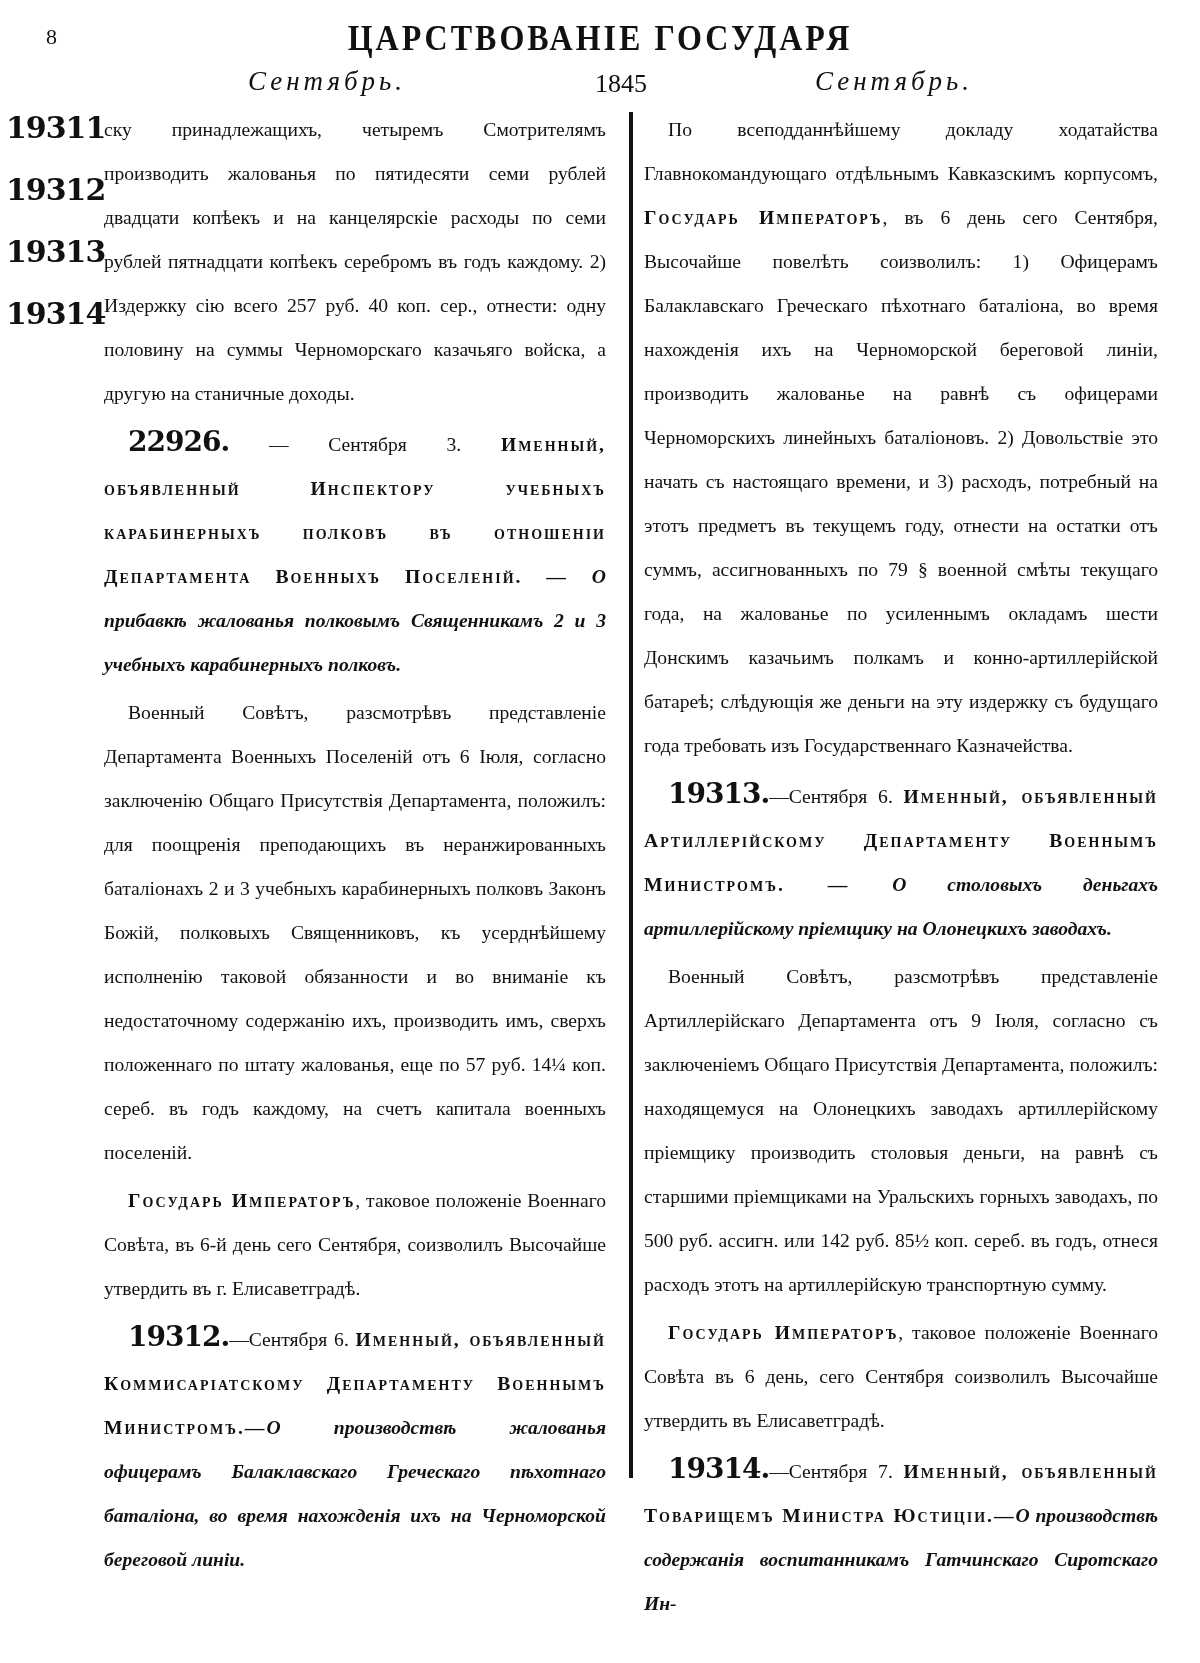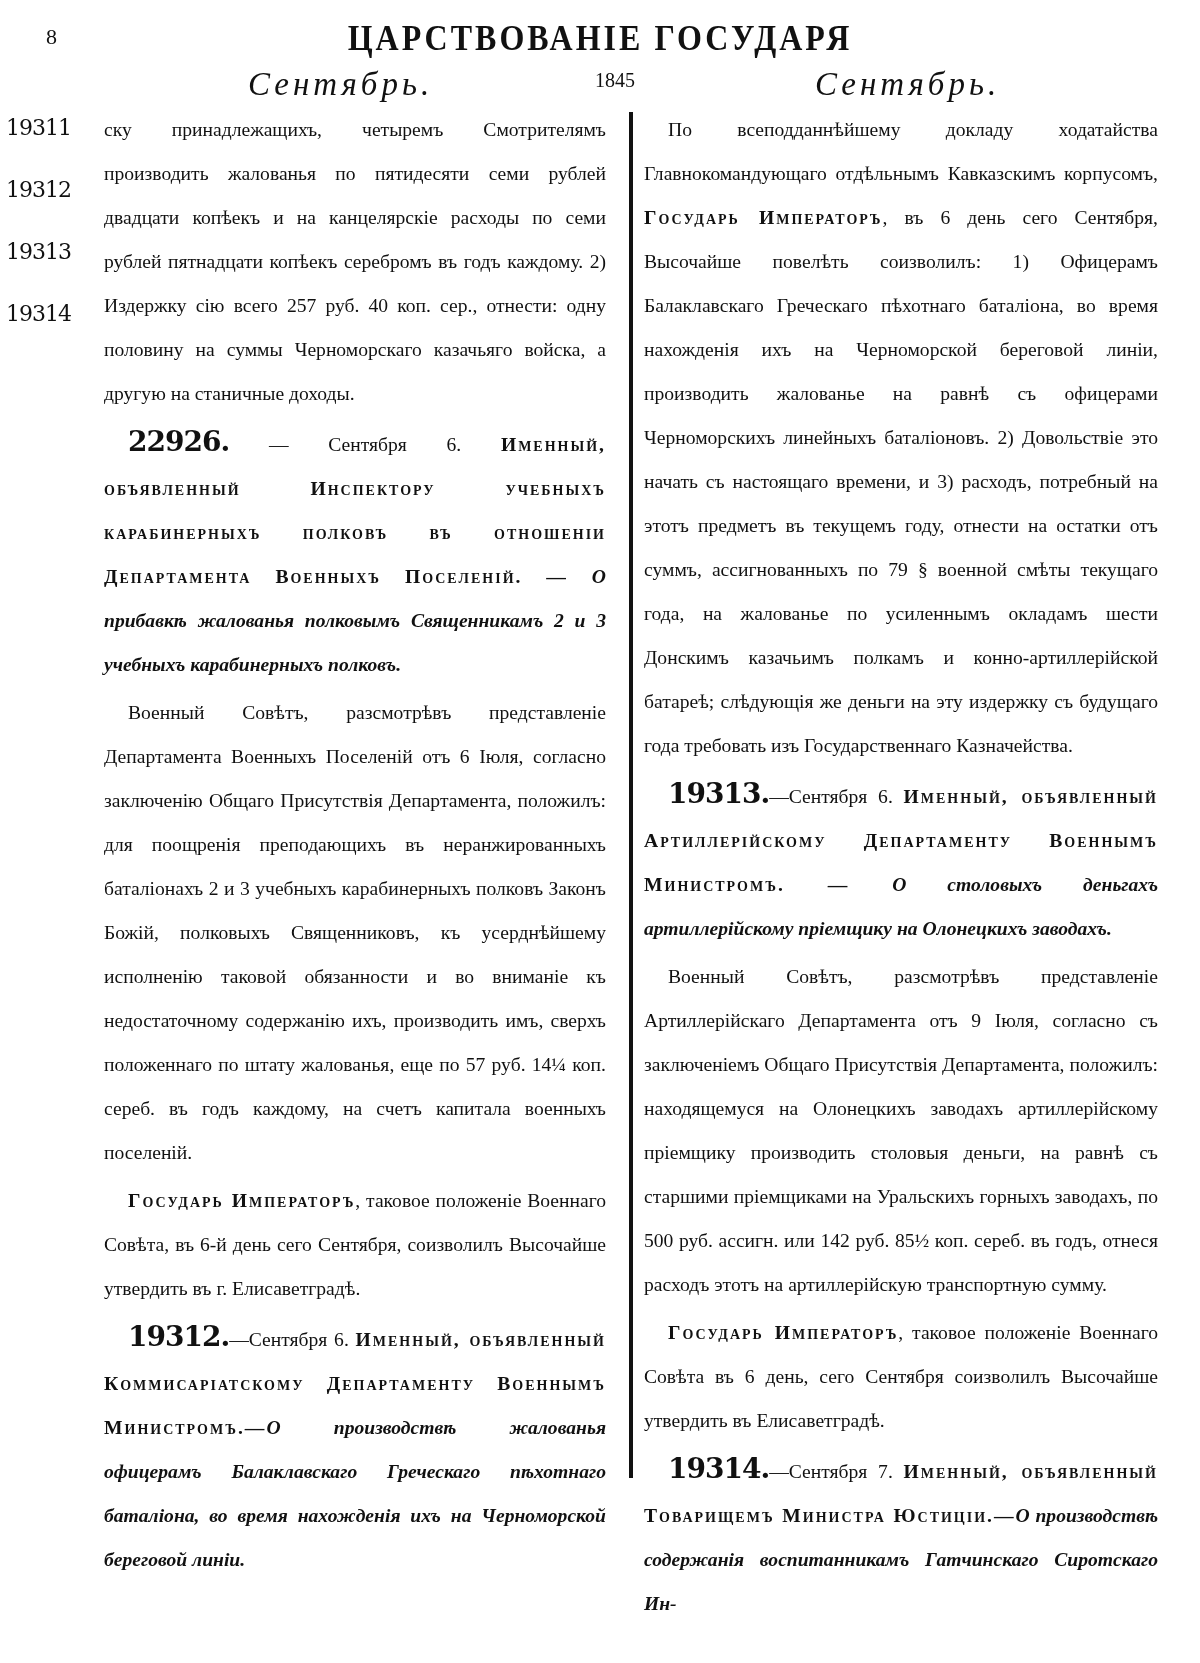--- a/index.html
+++ b/index.html
@@ -1,26 +1,26 @@
 <!DOCTYPE html>
 <html><head>
 <meta charset="utf-8">
 <style>
   html, body { margin:0; padding:0; background:#ffffff; }
   body { width:1200px; height:1663px; position:relative; overflow:hidden;
          font-family:"Liberation Serif","DejaVu Serif",serif; color:#111; }
   .page-number { position:absolute; left:46px; top:24px; font-size:22px; }
   .running-head { position:absolute; left:0; width:1200px; top:20px; text-align:center;
          font-size:32px; letter-spacing:3px; font-weight:bold; transform:scaleY(1.1); }
-  .subhead { position:absolute; top:66px; font-size:33px; font-style:italic; letter-spacing:4px; }
+  .subhead { position:absolute; top:66px; font-size:27px; font-style:italic; letter-spacing:4px; }
   .sub-left { left:248px; }
-  .sub-year { left:595px; font-style:normal; letter-spacing:0; font-size:20px; top:69px; }
+  .sub-year { left:595px; font-style:normal; letter-spacing:0; font-size:26px; top:69px; }
   .sub-right { left:815px; }
   .margin-nums { position:absolute; left:6px; top:112px; width:92px; }
-  .margin-num { font-weight:normal; font-size:22px; line-height:31px; height:62px; font-family:"DejaVu Serif",serif; letter-spacing:-1px; }
+  .margin-num { font-weight:bold; font-size:30px; line-height:31px; height:62px; font-family:"DejaVu Serif",serif; letter-spacing:-1px; }
   .col { position:absolute; top:108px; font-size:19.6px; line-height:44px; text-align:justify; }
   .col-left { left:104px; width:502px; }
   .col-right { left:644px; width:514px; }
   .divider { position:absolute; left:629px; top:112px; width:4px; height:1366px;
          border-left:2px solid #111; border-right:2px solid #111; box-sizing:border-box; }
   p { margin:0; }
   .indent { text-indent:24px; }
   .sc { font-variant:small-caps; letter-spacing:2px;font-weight:bold; }
   .it { font-style:italic; font-weight:bold; }
   .num { font-weight:bold; font-size:28px; font-family:"DejaVu Serif",serif; letter-spacing:-1px; }
@@ -38,21 +38,21 @@
 <div class="margin-nums">
   <div class="margin-num">19311</div>
   <div class="margin-num">19312</div>
   <div class="margin-num">19313</div>
   <div class="margin-num">19314</div>
 </div>
 
 <div class="col col-left">
   <p>ску принадлежащихъ, четыремъ Смотрителямъ производить жалованья по пятидесяти семи рублей двадцати копѣекъ и на канцелярскіе расходы по семи рублей пятнадцати копѣекъ серебромъ въ годъ каждому. 2) Издержку сію всего 257 руб. 40 коп. сер., отнести: одну половину на суммы Черноморскаго казачьяго войска, а другую на станичные доходы.</p>
 
-  <p class="indent gap"><span class="num">22926.</span><span> — Сентября 6. </span><span class="sc">Именный, объявленный Инспектору учебныхъ карабинерныхъ полковъ въ отношеніи Департамента Военныхъ Поселеній. — </span><span class="it">О прибавкѣ жалованья полковымъ Священникамъ 2 и 3 учебныхъ карабинерныхъ полковъ.</span></p>
+  <p class="indent gap"><span class="num">22926.</span><span> — Сентября 3. </span><span class="sc">Именный, объявленный Инспектору учебныхъ карабинерныхъ полковъ въ отношеніи Департамента Военныхъ Поселеній. — </span><span class="it">О прибавкѣ жалованья полковымъ Священникамъ 2 и 3 учебныхъ карабинерныхъ полковъ.</span></p>
   <p class="indent gap">Военный Совѣтъ, разсмотрѣвъ представленіе Департамента Военныхъ Поселеній отъ 6 Іюля, согласно заключенію Общаго Присутствія Департамента, положилъ: для поощренія преподающихъ въ неранжированныхъ баталіонахъ 2 и 3 учебныхъ карабинерныхъ полковъ Законъ Божій, полковыхъ Священниковъ, къ усерднѣйшему исполненію таковой обязанности и во вниманіе къ недостаточному содержанію ихъ, производить имъ, сверхъ положеннаго по штату жалованья, еще по 57 руб. 14¼ коп. сереб. въ годъ каждому, на счетъ капитала военныхъ поселеній.</p>
   <p class="indent gap"><span class="sc">Государь Императоръ</span><span>, таковое положеніе Военнаго Совѣта, въ 6-й день сего Сентября, соизволилъ Высочайше утвердить въ г. Елисаветградѣ.</span></p>
 
   <p class="indent gap"><span class="num">19312.</span><span>—Сентября 6. </span><span class="sc">Именный, объявленный Коммисаріатскому Департаменту Военнымъ Министромъ.—</span><span class="it">О производствѣ жалованья офицерамъ Балаклавскаго Греческаго пѣхотнаго баталіона, во время нахожденія ихъ на Черноморской береговой линіи.</span></p>
 </div>
 
 <div class="divider"></div>
 
 <div class="col col-right">
   <p class="indent"><span>По всеподданнѣйшему докладу ходатайства Главнокомандующаго отдѣльнымъ Кавказскимъ корпусомъ, </span><span class="sc">Государь Императоръ</span><span>, въ 6 день сего Сентября, Высочайше повелѣть соизволилъ: 1) Офицерамъ Балаклавскаго Греческаго пѣхотнаго баталіона, во время нахожденія ихъ на Черноморской береговой линіи, производить жалованье на равнѣ съ офицерами Черноморскихъ линейныхъ баталіоновъ. 2) Довольствіе это начать съ настоящаго времени, и 3) расходъ, потребный на этотъ предметъ въ текущемъ году, отнести на остатки отъ суммъ, ассигнованныхъ по 79 § военной смѣты текущаго года, на жалованье по усиленнымъ окладамъ шести Донскимъ казачьимъ полкамъ и конно-артиллерійской батареѣ; слѣдующія же деньги на эту издержку съ будущаго года требовать изъ Государственнаго Казначейства.</span></p>

